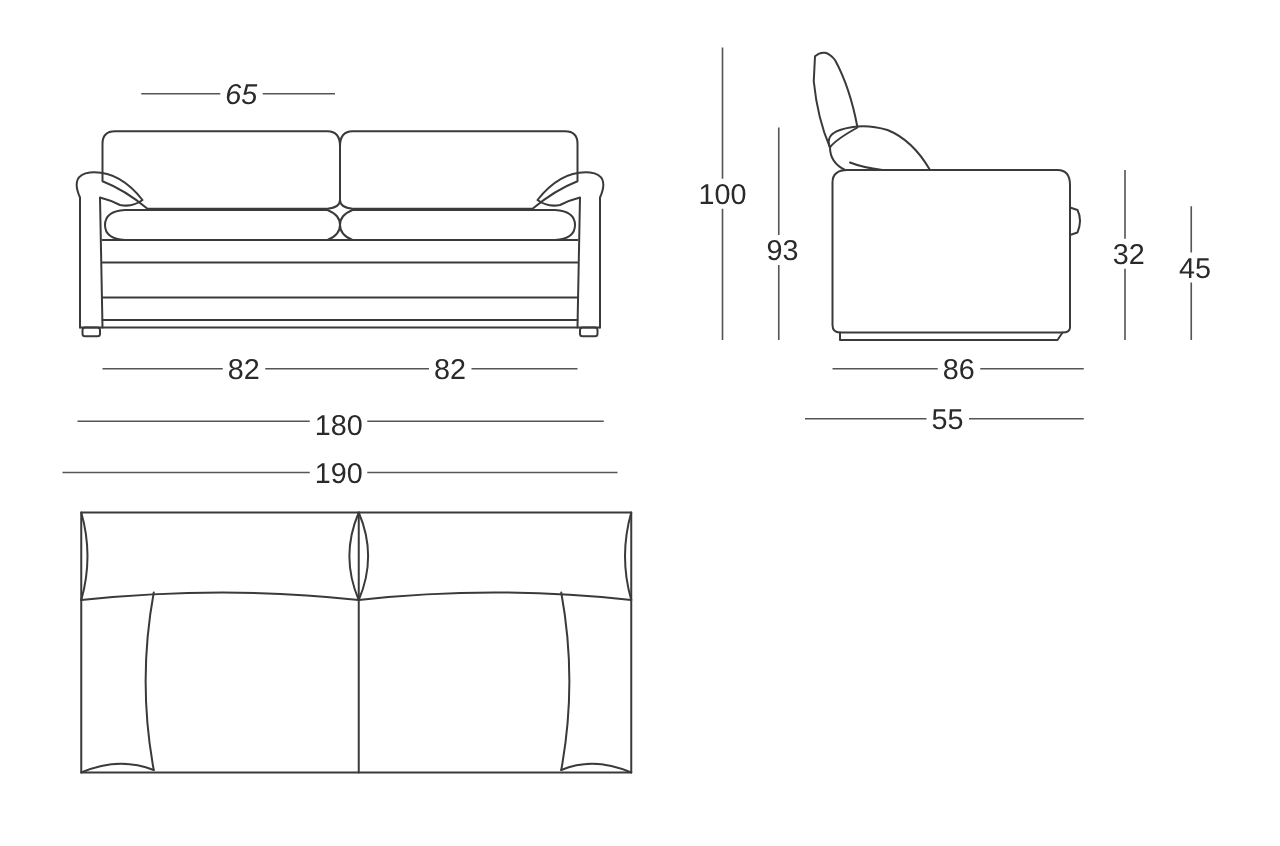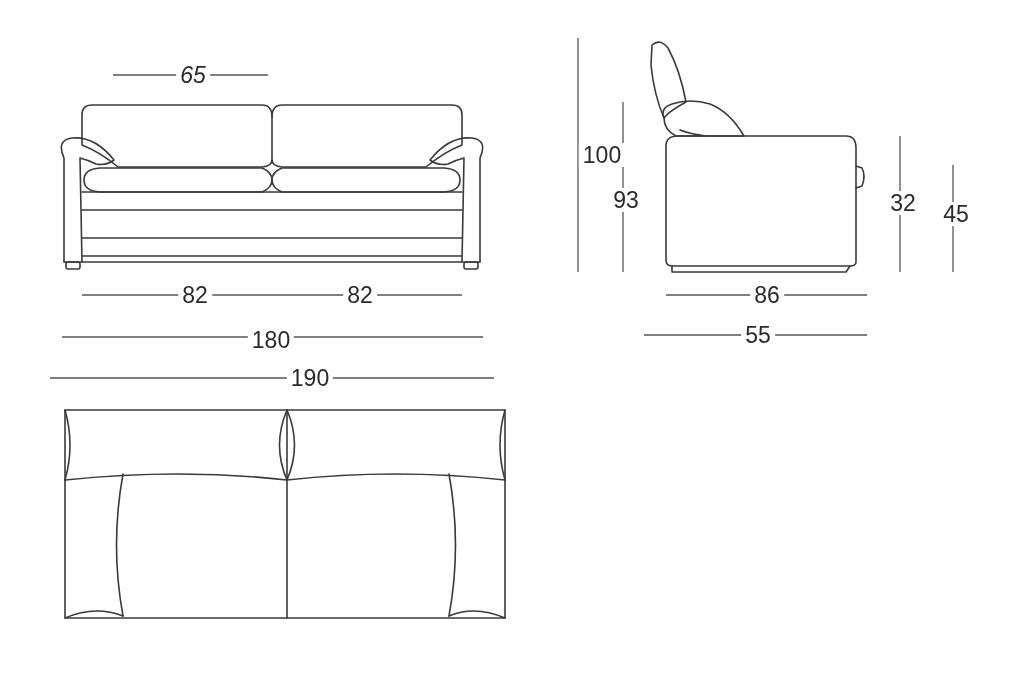--- a/index.html
+++ b/index.html
@@ -70,19 +70,19 @@
     <line class="dim" x1="953" y1="165" x2="953" y2="272"></line>
     <line class="dim" x1="666" y1="295" x2="867" y2="295"></line>
     <line class="dim" x1="644" y1="335" x2="867" y2="335"></line>
   </g>
 </svg>
 
 <span class="lbl" style="left:193px;top:75px;font-style:italic;">65</span>
 <span class="lbl" style="left:195px;top:295px;">82</span>
 <span class="lbl" style="left:360px;top:295px;">82</span>
 <span class="lbl" style="left:271px;top:340px;">180</span>
-<span class="lbl" style="left:271px;top:378px;margin-left:39px;">190</span>
-<span class="lbl" style="left:578px;top:155px;margin-left:24px;">100</span>
+<span class="lbl" style="left:271px;top:378px;">190</span>
+<span class="lbl" style="left:578px;top:155px;">100</span>
 <span class="lbl" style="left:626px;top:200px;">93</span>
 <span class="lbl" style="left:903px;top:203px;">32</span>
 <span class="lbl" style="left:956px;top:214px;text-align:right;">45</span>
 <span class="lbl" style="left:767px;top:295px;">86</span>
 <span class="lbl" style="left:758px;top:335px;">55</span>
 
 </body></html>

